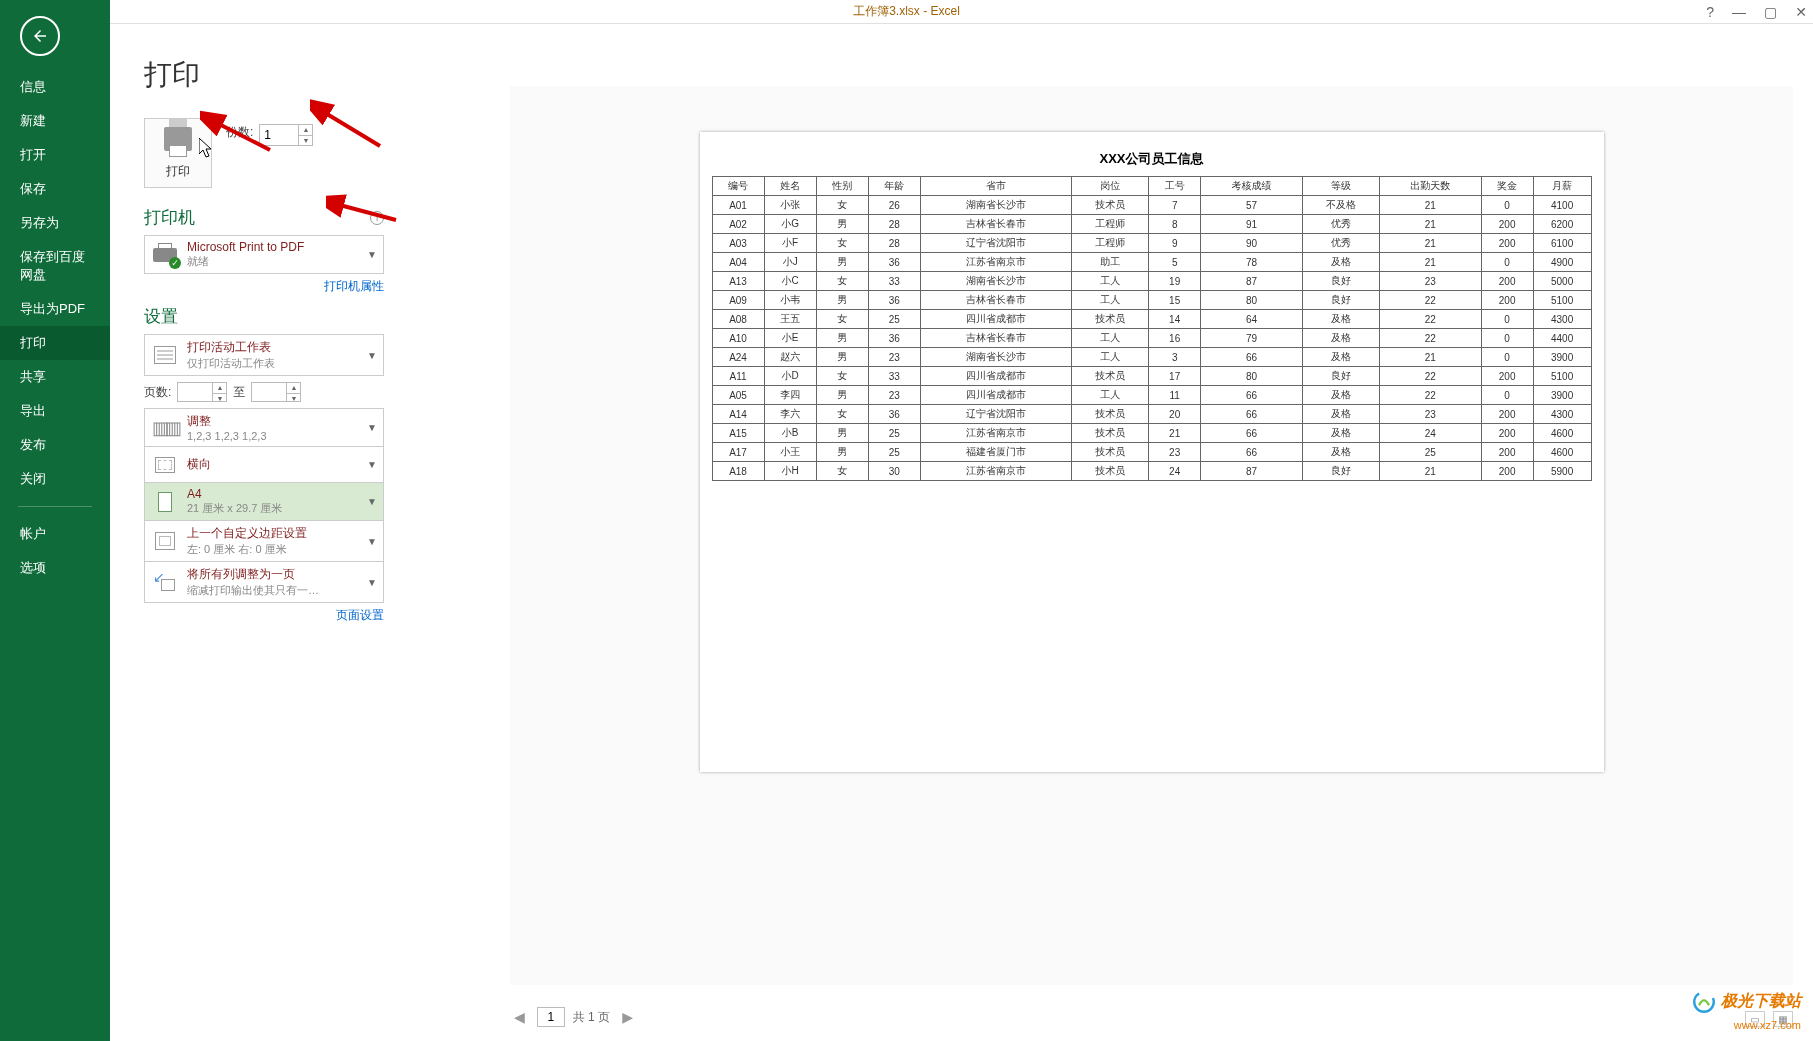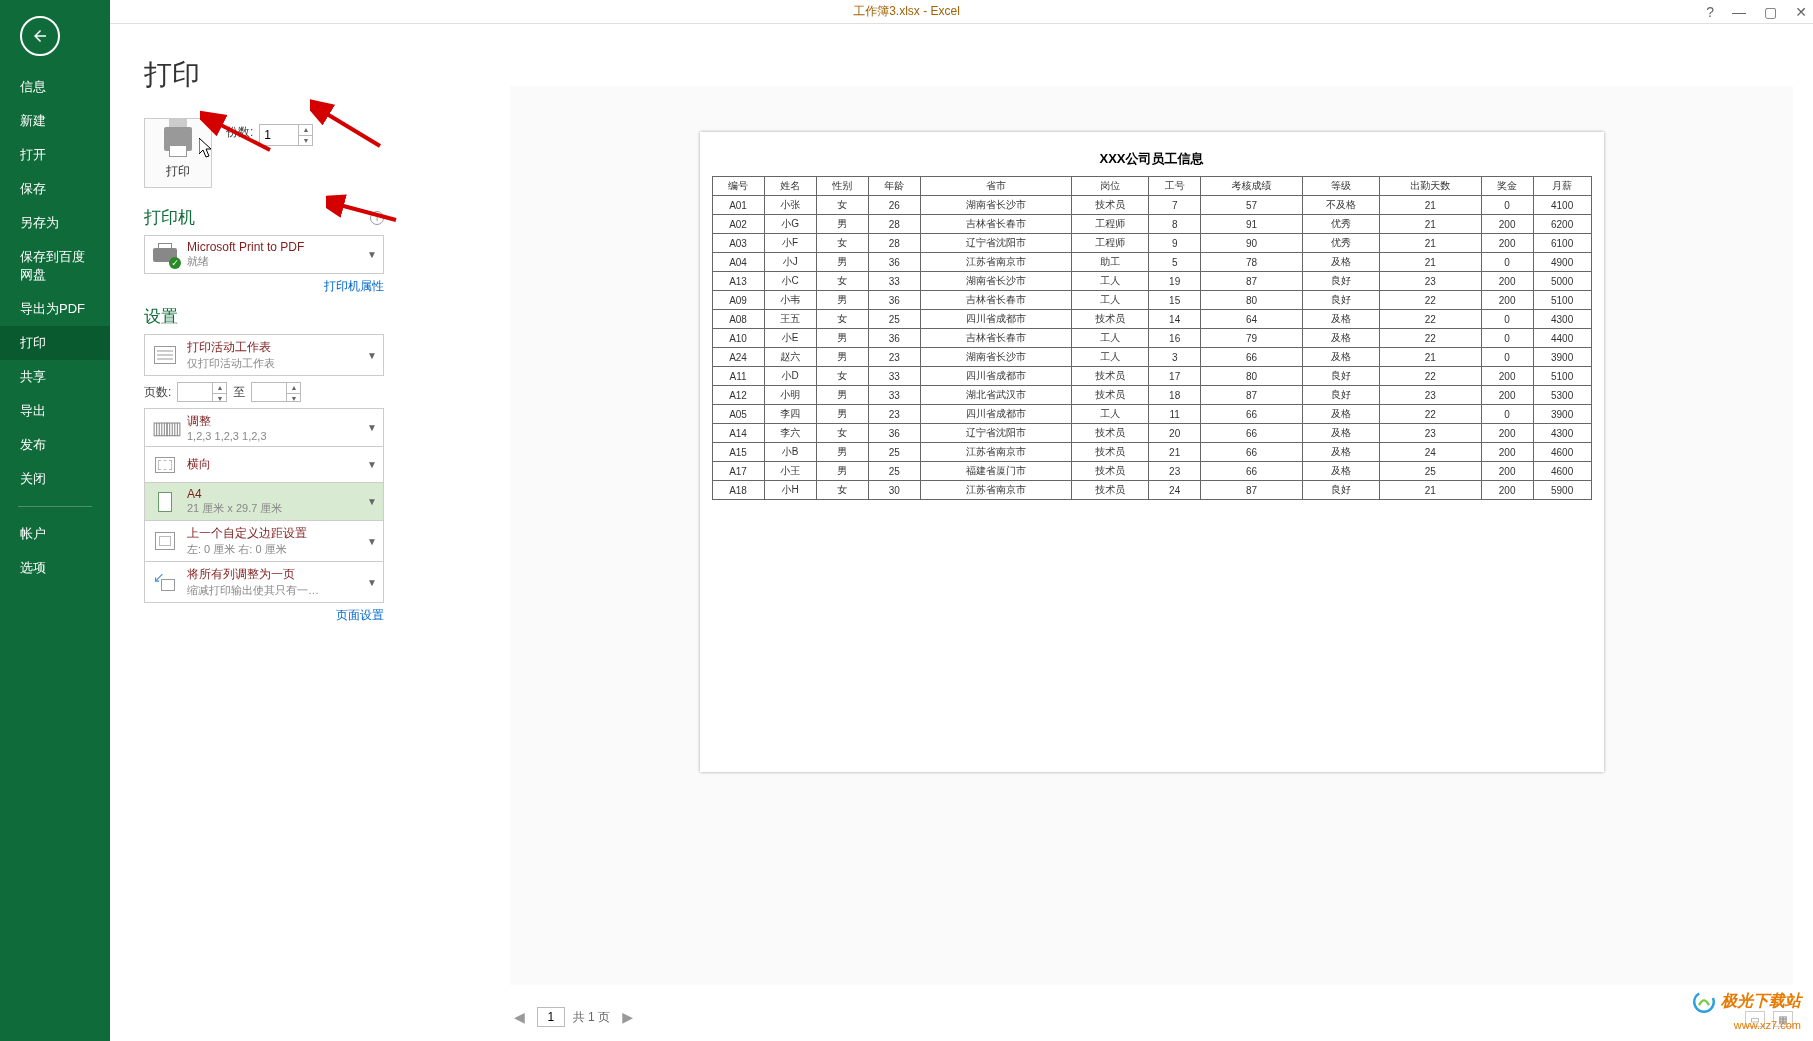--- a/index.html
+++ b/index.html
@@ -414,34 +414,20 @@
               <td>四川省成都市</td>
               <td>技术员</td>
               <td>17</td>
               <td>80</td>
               <td>良好</td>
               <td>22</td>
               <td>200</td>
               <td>5100</td>
             </tr>
             <tr>
-              <td>A12</td>
-              <td>小明</td>
-              <td>男</td>
-              <td>33</td>
-              <td>湖北省武汉市</td>
-              <td>技术员</td>
-              <td>18</td>
-              <td>87</td>
-              <td>良好</td>
-              <td>23</td>
-              <td>200</td>
-              <td>5300</td>
-            </tr>
-            <tr>
               <td>A05</td>
               <td>李四</td>
               <td>男</td>
               <td>23</td>
               <td>四川省成都市</td>
               <td>工人</td>
               <td>11</td>
               <td>66</td>
               <td>及格</td>
               <td>22</td>

